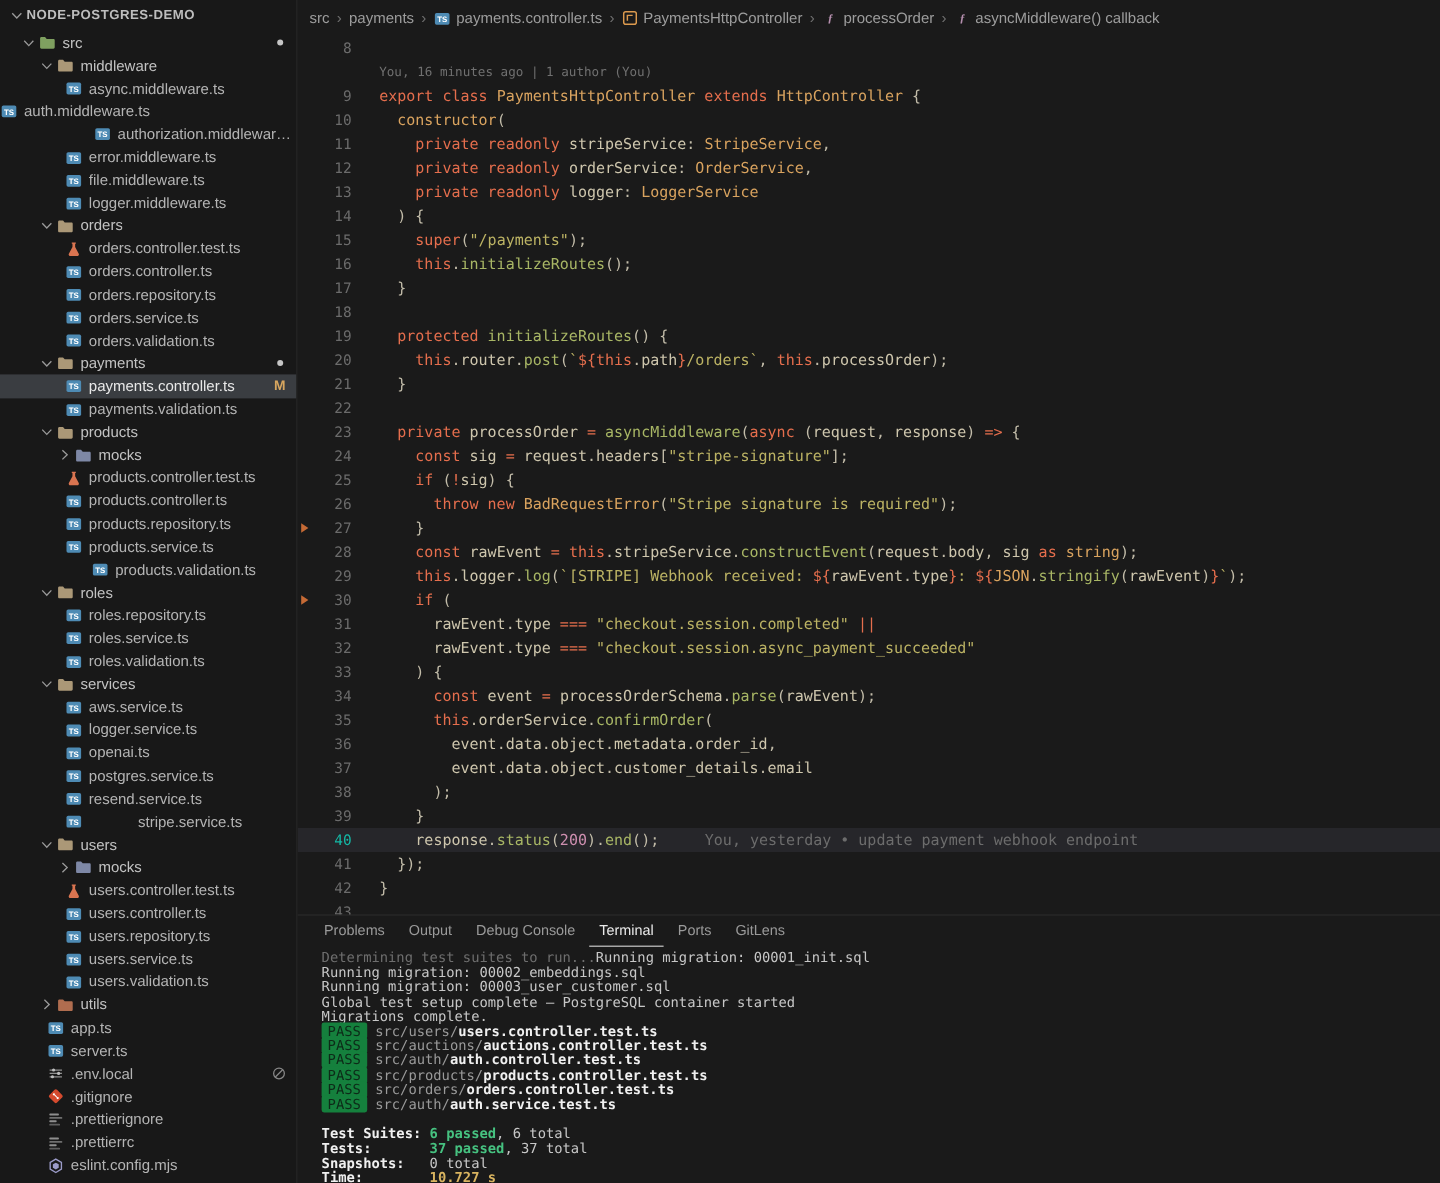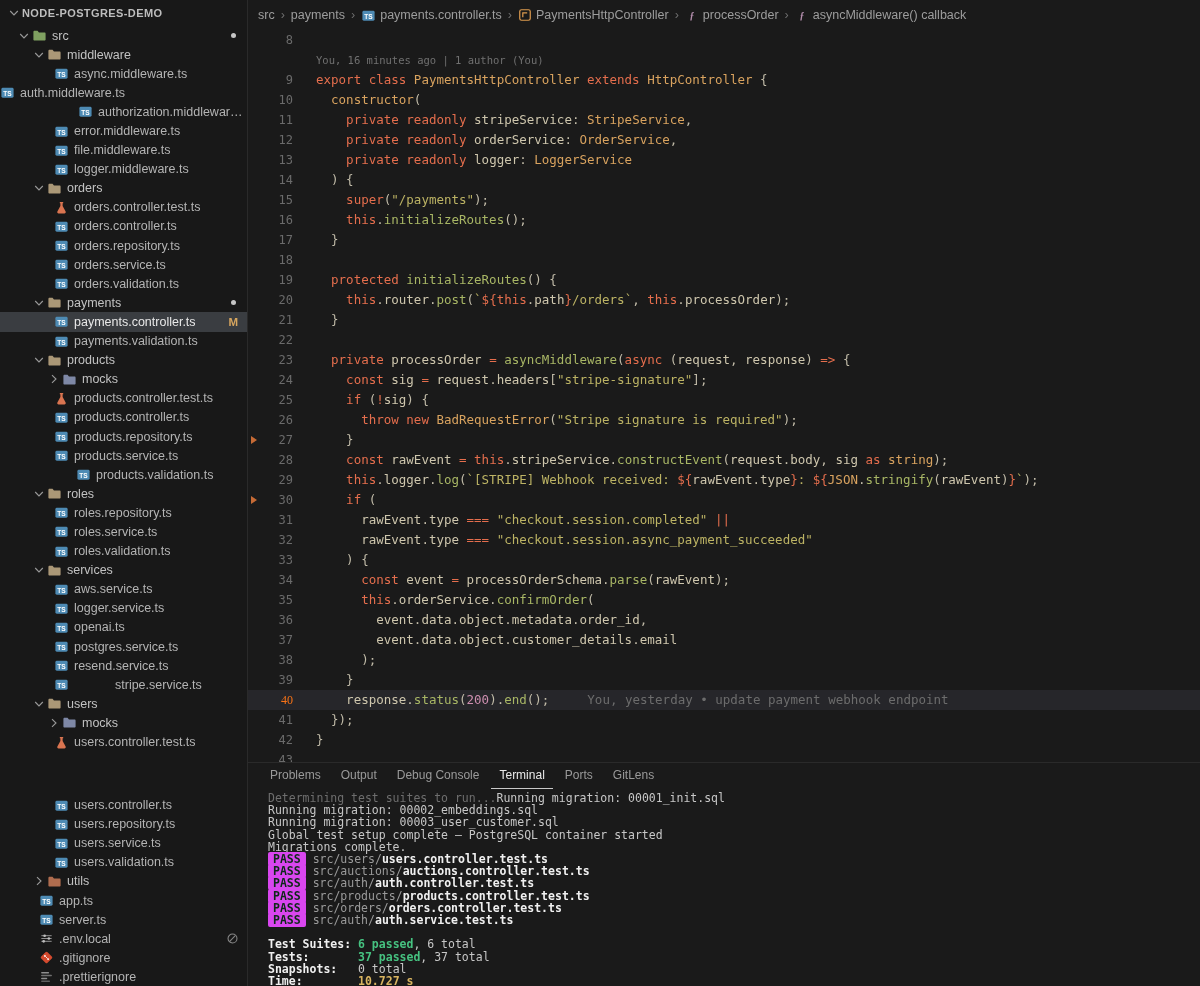--- a/index.html
+++ b/index.html
@@ -31,21 +31,21 @@
   .breadcrumb-bar { height:30px; flex:none; display:flex; align-items:center; padding-left:10px;
     font-size:12.5px; color:#9d9d9d; }
   .bc-item { display:flex; align-items:center; gap:4px; cursor:pointer; }
   .bc-sep { margin:0 6px; color:#6f6f6f; }
   .bc-icon { display:flex; align-items:center; }
 
   
   .editor { flex:1; overflow:hidden; font-family:"DejaVu Sans Mono", monospace; font-size:12.5px; }
   .code-row { display:flex; height:20px; line-height:20px; white-space:pre; }
   .code-row.active { background:#26262a; }
-  .code-row.active .ln { color:#f97316;font-family:Liberation Serif, serif; }
+  .code-row.active .ln { color:#14b8a6; }
   .gutter { width:62px; flex:none; position:relative; cursor:pointer; }
   .ln { display:block; text-align:right; padding-right:17px; color:#6b6b6b; font-size:12px; }
   .chg { position:absolute; left:3px; top:6px; width:0; height:0;
     border-left:6px solid #c56a35; border-top:4px solid transparent; border-bottom:4px solid transparent; }
   .code-text { padding-left:6px; cursor:text; }
   .lens-row { height:20px; line-height:20px; padding-left:68px; color:#707070; font-size:10.5px;
     display:flex; align-items:center; cursor:pointer; font-family:"DejaVu Sans Mono", monospace; }
   .inline-blame { color:#6c6c6c; margin-left:38px; }
 
   .tk-k { color:#e56e4d; } .tk-o { color:#e56e4d; } .tk-i { color:#e56e4d; }
@@ -62,21 +62,21 @@
     font-size:12px; color:#9a9a9a; }
   .panel-tab { padding:4px 8px 6px 8px; cursor:pointer; border-bottom:1px solid transparent; }
   .panel-tab.active { color:#e9e9e9; border-bottom-color:#c9c9c9; }
   .terminal { flex:1; overflow:hidden; padding:3px 0 0 20px;
     font-family:"DejaVu Sans Mono", monospace; font-size:11.5px; line-height:12.2px; color:#c7c7c7; cursor:text; }
   .term-line { white-space:pre; }
   .tt-dim2 { color:#6e6e6e; }
   .tt-fg { color:#c7c7c7; }
   .tt-dim { color:#9a9a9a; }
   .tt-boldw { color:#f0f0f0; font-weight:bold; }
-  .tt-pass { background:#d946ef; color:#0d2a18; font-weight:bold; padding:0 5px; border-radius:2px; }
+  .tt-pass { background:#15803d; color:#0d2a18; font-weight:normal; padding:0 5px; border-radius:2px; }
   .tt-green { color:#46c280; font-weight:bold; }
   .tt-yellow { color:#d9b460; font-weight:bold; }
 </style>
 </head>
 <body>
 
 <div class="app">
 
   <aside class="sidebar">
     <div class="explorer-header">
@@ -463,21 +463,21 @@
           <span class="tree-label">mocks</span>
         </div>
         <div class="tree-row file" style="padding-left: 54px;">
           <span class="tree-icon">
             <svg width="15" height="15" viewBox="0 0 16 16">
               <path d="M6.2 2.2h3.6v1.2h-.6v2.9l3.2 5.9c.5 1-.2 2.1-1.3 2.1H4.9c-1.1 0-1.8-1.1-1.3-2.1l3.2-5.9V3.4h-.6z" fill="#d97450"></path>
             </svg>
           </span>
           <span class="tree-label">users.controller.test.ts</span>
         </div>
-        <div class="tree-row file" style="padding-left: 54px; margin-top: 44px;">
+        <div class="tree-row file" style="padding-left: 54px;">
           <span class="tree-icon">
             <svg width="15" height="15" viewBox="0 0 16 16">
               <rect x="1.5" y="3" width="13" height="10.5" rx="1.5" fill="#4e8bb4"></rect>
               <text x="8" y="11.2" font-size="7" font-weight="bold" text-anchor="middle" fill="#ffffff" font-family="Liberation Sans, sans-serif">TS</text>
             </svg>
           </span>
           <span class="tree-label">users.controller.ts</span>
         </div>
         <div class="tree-row file" style="padding-left: 54px;">
           <span class="tree-icon">

